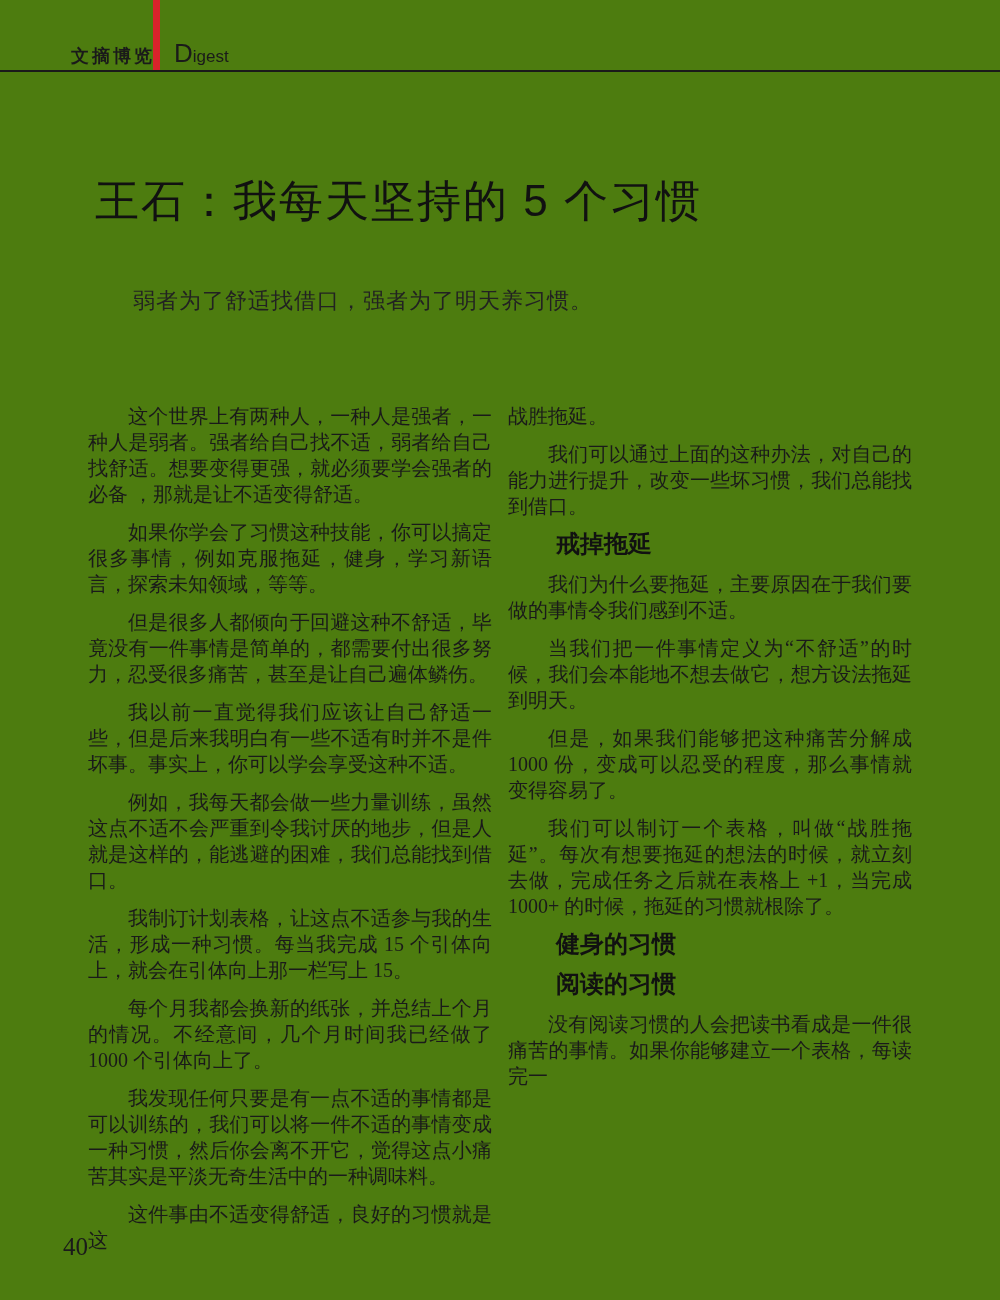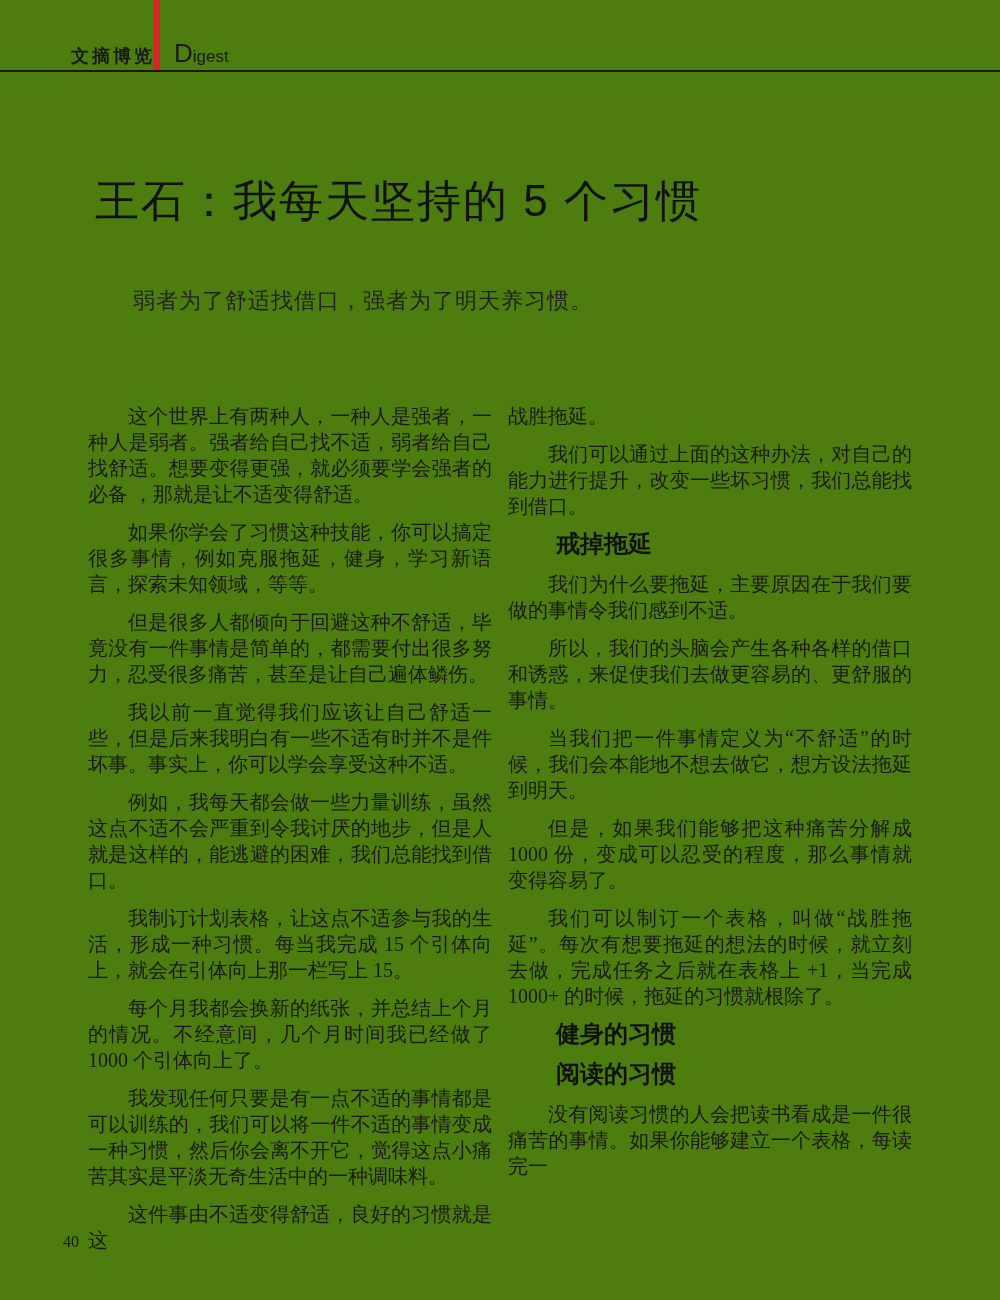--- a/index.html
+++ b/index.html
@@ -107,21 +107,21 @@
     line-height: 26px;
     color: #111111;
     text-indent: 0;
   }
 
   
   .pageno {
     position: absolute;
     left: 63px;
     top: 1233px;
-    font-size: 16px;
+    font-size: 25px;
     color: #1a1a1a;
     text-align: right;
   }
 </style>
 </head>
 <body>
 
 <div class="page">
 
   <span class="hdr-cn">文摘博览</span>
@@ -142,21 +142,20 @@
     <p>每个月我都会换新的纸张，并总结上个月的情况。不经意间，几个月时间我已经做了 1000 个引体向上了。</p>
     <p>我发现任何只要是有一点不适的事情都是可以训练的，我们可以将一件不适的事情变成一种习惯，然后你会离不开它，觉得这点小痛苦其实是平淡无奇生活中的一种调味料。</p>
     <p>这件事由不适变得舒适，良好的习惯就是这</p>
   </div>
 
   <div class="col col-right">
     <p class="cont">战胜拖延。</p>
     <p>我们可以通过上面的这种办法，对自己的能力进行提升，改变一些坏习惯，我们总能找到借口。</p>
     <h3>戒掉拖延</h3>
     <p>我们为什么要拖延，主要原因在于我们要做的事情令我们感到不适。</p>
-    <p>所以，我们的头脑会产生各种各样的借口和诱惑，来促使我们去做更容易的、更舒服的事情。</p>
     <p>当我们把一件事情定义为“不舒适”的时候，我们会本能地不想去做它，想方设法拖延到明天。</p>
     <p>但是，如果我们能够把这种痛苦分解成 1000 份，变成可以忍受的程度，那么事情就变得容易了。</p>
     <p>我们可以制订一个表格，叫做“战胜拖延”。每次有想要拖延的想法的时候，就立刻去做，完成任务之后就在表格上 +1，当完成 1000+ 的时候，拖延的习惯就根除了。</p>
     <h3>健身的习惯</h3>
     <h3>阅读的习惯</h3>
     <p>没有阅读习惯的人会把读书看成是一件很痛苦的事情。如果你能够建立一个表格，每读完一</p>
   </div>
 
   <div class="pageno">40</div>
 

